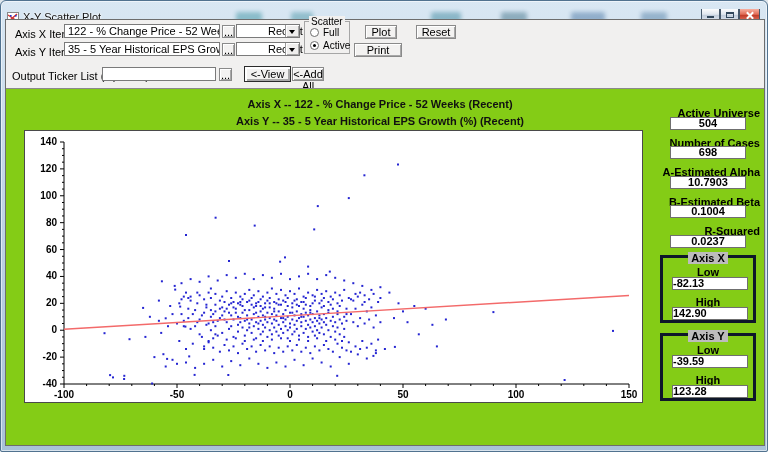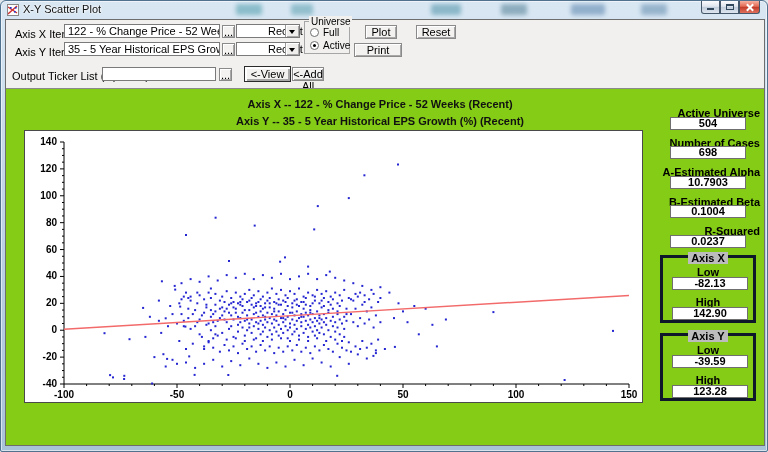--- a/index.html
+++ b/index.html
@@ -2,21 +2,21 @@
 <html><head>
 <meta charset="utf-8">
 <style>
   * { margin:0; padding:0; box-sizing:border-box; }
   html,body { width:768px; height:452px; background:#dfe6ec; font-family:"Liberation Sans", sans-serif; }
   .window { position:relative; width:768px; height:452px;
     background:linear-gradient(#d9e7f3 0%, #c2d6e7 40%, #a8c2d8 100%);
     border:1px solid #51728f; border-radius:6px 6px 2px 2px; overflow:hidden;
     box-shadow:inset 0 0 0 1px rgba(255,255,255,.55); }
   
-  .titlebar { position:absolute; left:0; top:0; width:100%; height:18px; }
+  .titlebar { position:absolute; left:0; top:8px; width:100%; height:18px; }
   .titlebar .blob { position:absolute; top:3px; height:11px; filter:blur(2px); opacity:.45; border-radius:2px; }
   .title-icon { position:absolute; left:6px; top:3px; width:12px; height:12px; background:#fff; border:1px solid #888; }
   .title-icon svg { display:block; }
   .title-text { position:absolute; left:22px; top:2px; font-size:11px; color:#111; text-shadow:0 0 3px #fff, 0 0 2px #fff; white-space:nowrap; }
   .caption-buttons { position:absolute; right:7px; top:0; display:flex; }
   .cap-btn { width:19px; height:13px; border:1px solid #45586b; border-top:none; position:relative;
     background:linear-gradient(#fbfcfd, #dfe6ee 45%, #c0ccda 50%, #dde5ef); }
   .cap-btn.first { border-radius:0 0 0 3px; }
   .cap-btn.close { width:21px; border-radius:0 0 3px 0;
     background:linear-gradient(#f7b0a1, #e06a55 45%, #c03a28 50%, #e0705c); }
@@ -54,21 +54,21 @@
   .plot-box { position:absolute; left:18px; top:41px; width:619px; height:273px; background:#fff; border:1px solid #4a4a4a; }
   
   .side-label { position:absolute; left:650px; width:104px; text-align:right; font-size:11px; font-weight:bold; }
   .side-box { position:absolute; left:664px; width:76px; height:13px; background:#fff; border:1px solid #6f6f6f;
     font-size:11px; font-weight:bold; text-align:center; line-height:11px; }
   .side-group { position:absolute; left:654px; width:96px; height:68px; border:3px solid #0f172a; }
   .side-group > .legend { position:absolute; top:-6px; left:0; width:100%; text-align:center; font-size:11px; font-weight:bold; }
   .side-group > .legend span { background:#bdbcbc; padding:0 3px; }
   .sg-label { position:absolute; width:100%; text-align:center; font-size:11px; font-weight:bold; }
   .sg-box { position:absolute; left:9px; width:76px; height:13px; background:#fff; border:1px solid #6f6f6f;
-    font-size:11px; font-weight:bold; text-align:center; line-height:11px; }
+    font-size:11px; font-weight:bold; text-align:left; line-height:11px; }
 </style>
 </head>
 <body>
 
 <div class="window">
 
   <div class="titlebar">
     <div class="blob" style="left:235px;width:26px;background:#2e8b9a"></div>
     <div class="blob" style="left:290px;width:22px;background:#3f8fa0"></div>
     <div class="blob" style="left:430px;width:30px;background:#2f7f96"></div>
@@ -110,21 +110,21 @@
 
     <div class="lbl" style="left:9px;top:26px">Axis Y Item</div>
     <div class="field" style="left:58px;top:22px;width:156px;height:14px">35 - 5 Year Historical EPS Growth (%)</div>
     <div class="btn" style="left:216px;top:23px;width:13px;height:13px">...</div>
     <div class="combo" style="left:230px;top:22px;width:64px;height:14px">
       <span class="txt">Recent</span>
       <span class="arrow-btn"></span>
     </div>
 
     <div class="groupbox" style="left:298px;top:1px;width:46px;height:33px">
-      <span class="legend">Universe</span>
+      <span class="legend">Scatter</span>
       <div class="radio-row" style="top:6px">
         <span class="radio-circle"></span>
         <span class="radio-label">Full</span>
       </div>
       <div class="radio-row checked" style="top:19px">
         <span class="radio-circle"></span>
         <span class="radio-label">Active</span>
       </div>
     </div>
 

